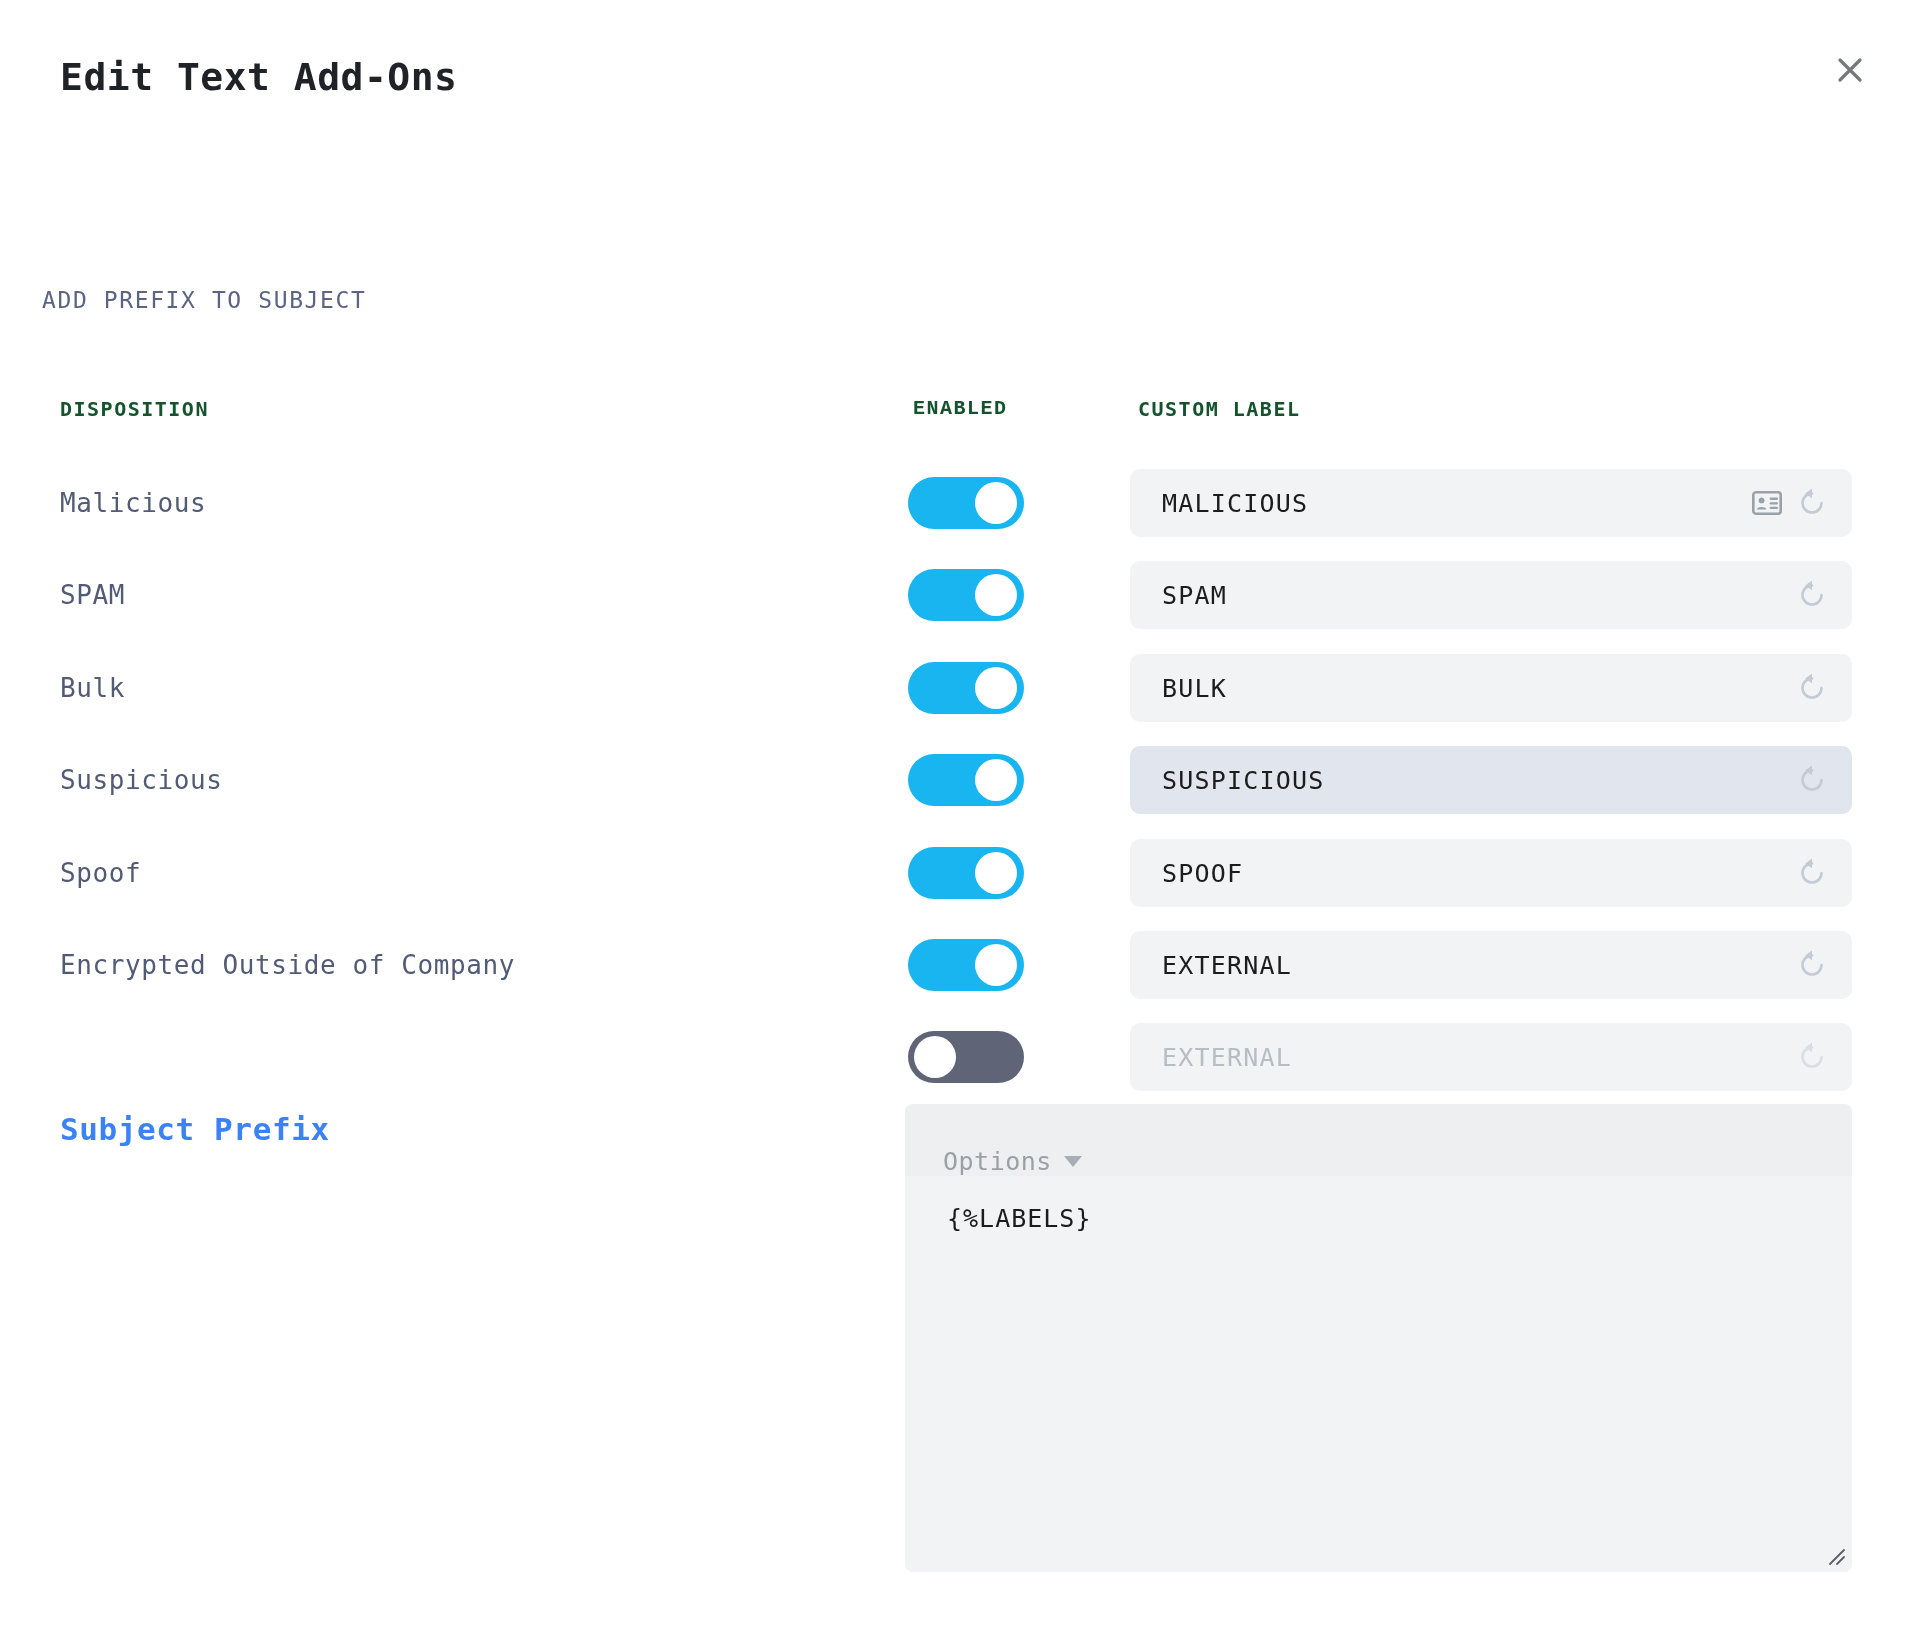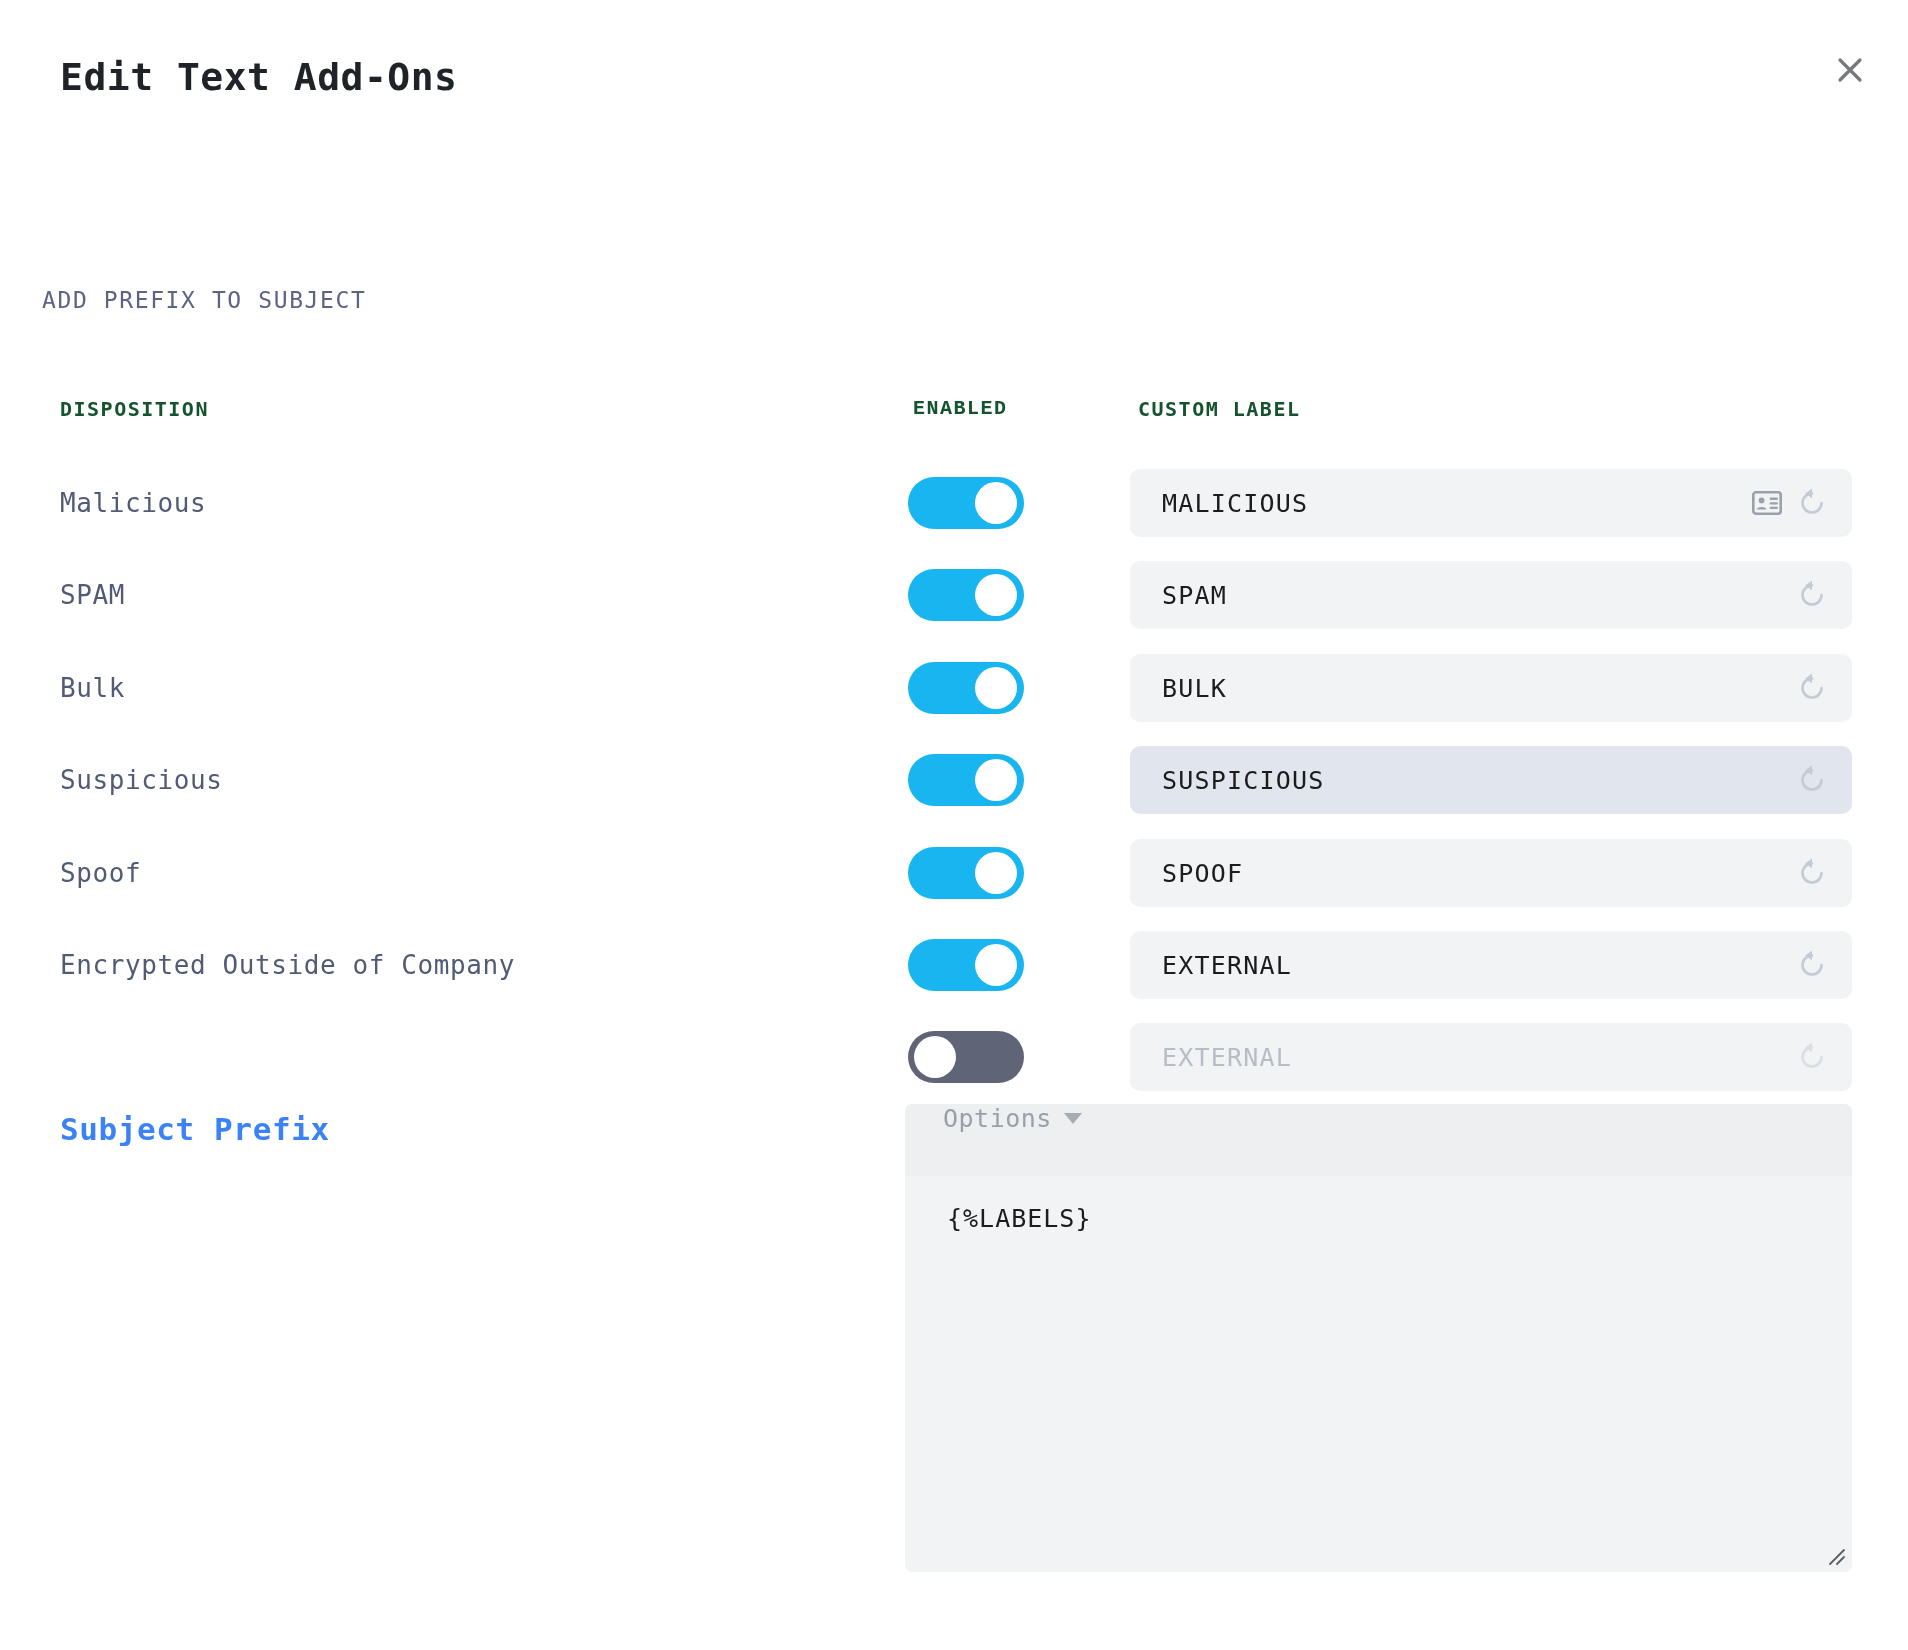--- a/index.html
+++ b/index.html
@@ -185,21 +185,21 @@
     background: #F1F3F4;
   }
   .prefix-toolbar {
     position: absolute;
     left: 0; top: 0;
     width: 947px;
     height: 72px;
     background: #EDEFF1;
     border-bottom: 1px solid #E3E6E8;
     display: flex;
-    align-items: flex-start;
+    align-items: flex-end;
   }
   .opt-btn {
     margin-left: 38px;
     display: flex;
     align-items: center;
     gap: 12px;
     cursor: pointer;
   }
   .opt-btn .opt-text {
     font-size: 25px;

